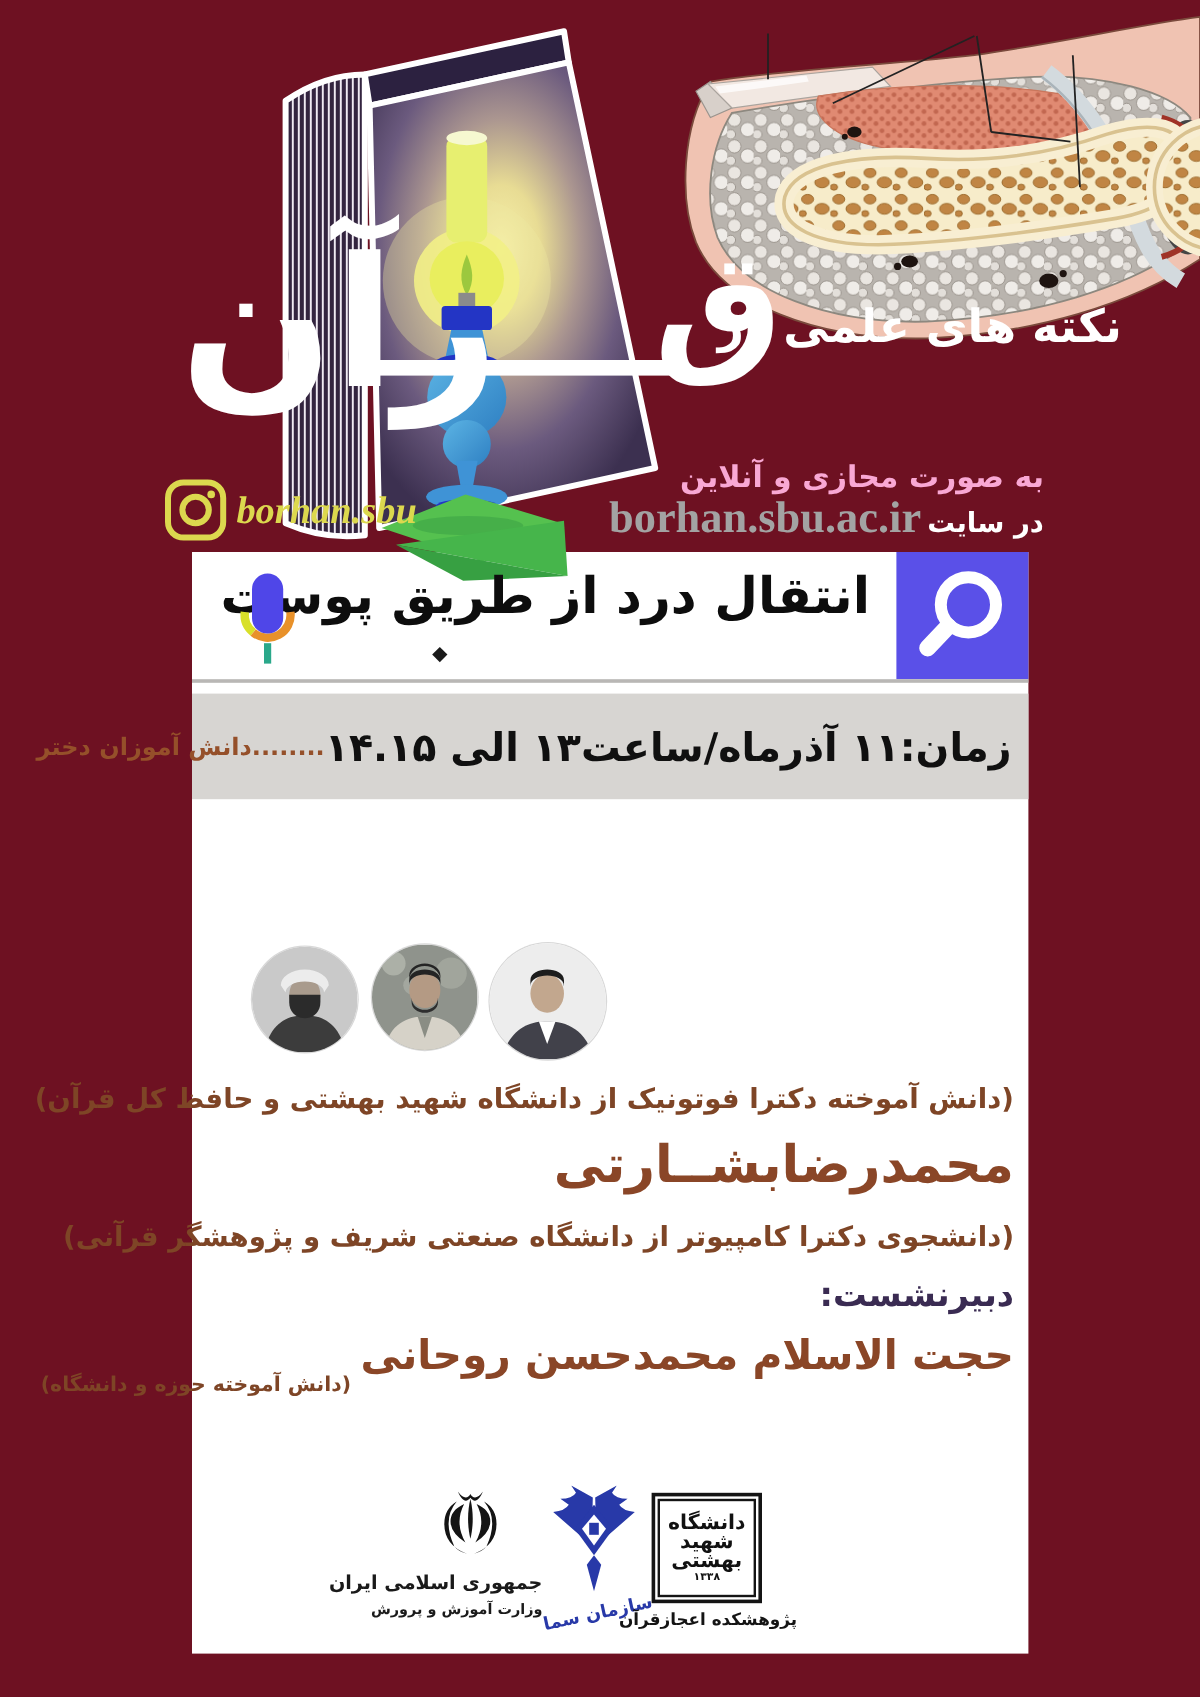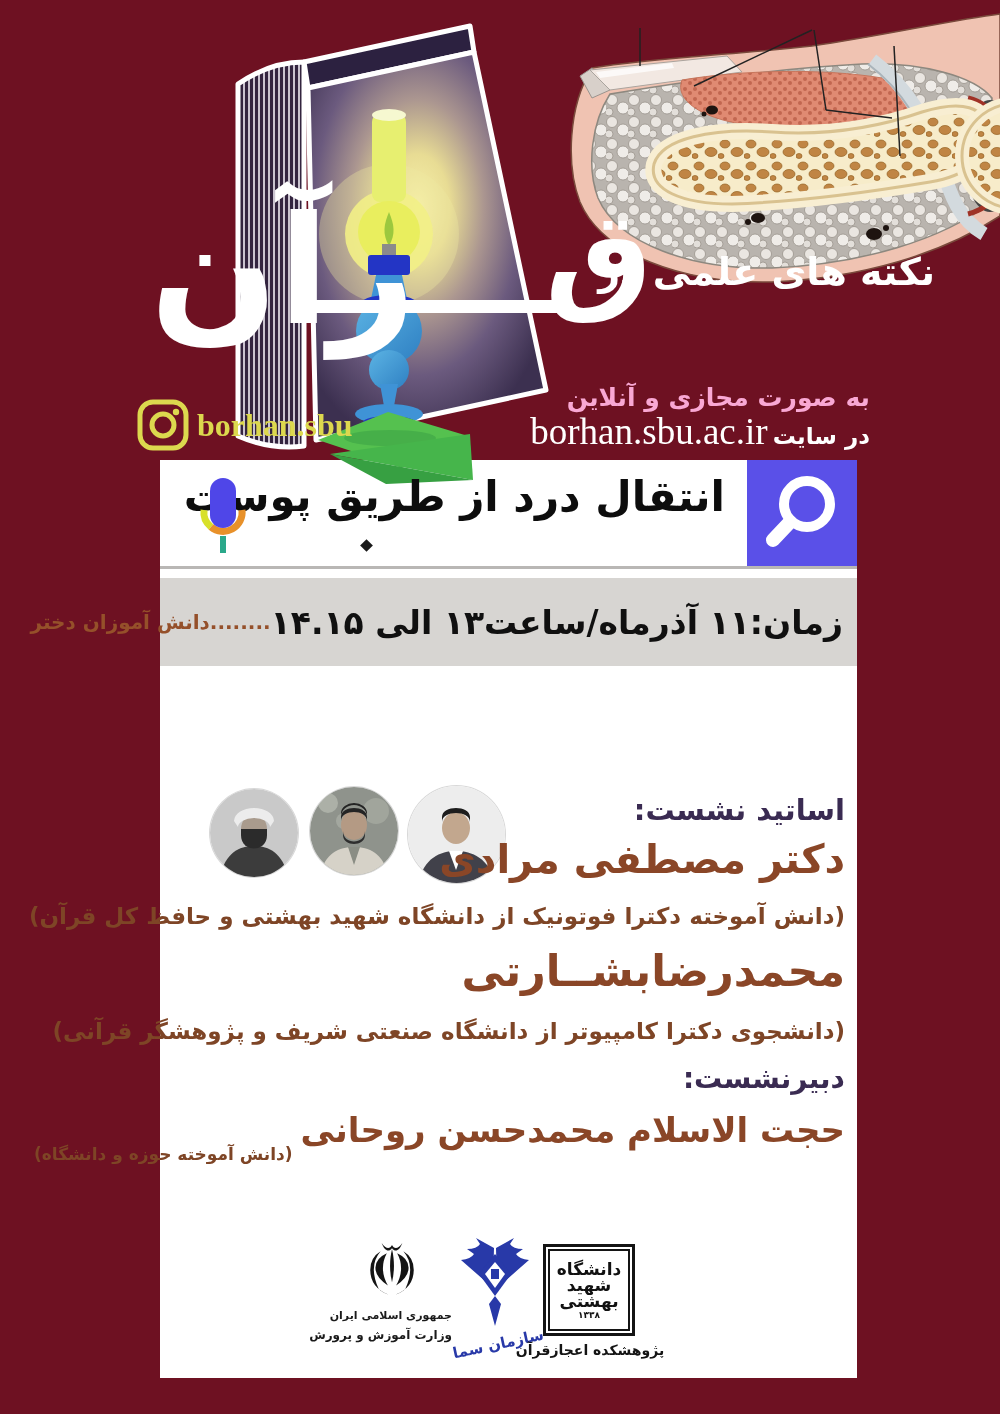--- a/index.html
+++ b/index.html
@@ -10,23 +10,23 @@
   
   #title-prefix{left:600px;top:250px;width:335px;font-size:38px;font-weight:bold;
                 text-align:right;color:#fff;z-index:5;white-space:nowrap;}
   #title-qaf{left:545px;top:196px;font-size:120px;font-weight:bold;color:#fff;z-index:5;line-height:1;}
   #kashida{left:296px;top:300px;width:270px;height:13px;background:#fff;z-index:5;}
   #title-raan{left:150px;top:196px;font-size:150px;font-weight:bold;color:#fff;z-index:5;line-height:1;}
   #online-note{left:560px;top:383px;width:310px;font-size:25px;font-weight:bold;
                text-align:right;color:#f9a8d4;z-index:5;white-space:nowrap;}
   #site-row{left:400px;top:410px;width:470px;text-align:right;z-index:5;white-space:nowrap;}
   #site-row .lbl{color:#fff;font-size:23px;font-weight:bold;}
-  #site-row .url{color:#ffffff;font-size:37px;font-weight:normal;font-family:"Liberation Serif",serif;margin-left:20px;}
+  #site-row .url{color:#a3a3a3;font-size:37px;font-weight:bold;font-family:"Liberation Serif",serif;margin-left:20px;}
   #insta{left:136px;top:398px;display:flex;align-items:center;gap:7px;z-index:5;}
-  #insta .handle{color:#dcd84e;font-size:32px;font-weight:bold;font-family:"Liberation Serif",serif;}
+  #insta .handle{color:#dcd84e;font-size:32px;font-weight:bold;font-family:"Liberation Serif",serif;font-style:italic;}
   
   #finger{left:562px;top:6px;z-index:1;}
   #book{left:230px;top:18px;z-index:3;}
   
   #card{left:160px;top:460px;width:697px;height:918px;background:#ffffff;z-index:2;}
   #query{left:255px;top:472px;width:470px;font-size:42px;font-weight:800;color:#0d0d0d;
          text-align:right;z-index:4;white-space:nowrap;}
   #mic{left:196px;top:472px;z-index:4;}
   #search-btn{left:747px;top:460px;width:110px;height:106px;background:#5a50e8;z-index:4;
               display:flex;align-items:center;justify-content:center;}
@@ -46,21 +46,21 @@
   #desc1{left:180px;top:903px;width:665px;font-size:23px;}
   #name2{left:420px;top:946px;width:425px;font-size:43px;}
   #desc2{left:180px;top:1018px;width:665px;font-size:23px;}
   #sec-label{left:545px;top:1062px;width:300px;font-size:28px;font-weight:800;color:#3a2b52;text-align:right;z-index:4;}
   #sec-row{left:170px;top:1096px;width:675px;display:flex;direction:rtl;align-items:center;gap:8px;
            justify-content:flex-start;z-index:4;}
   #sec-row .name{font-size:34px;}
   #sec-row .desc{font-size:17px;margin-top:48px;}
   
   #ministry{left:332px;top:1243px;width:120px;text-align:center;z-index:4;color:#1a1a1a;}
-  #ministry .l1{font-size:11px;font-weight:bold;margin-top:4px;white-space:nowrap;padding-left:12px;}
+  #ministry .l1{font-size:16px;font-weight:bold;margin-top:4px;white-space:nowrap;padding-left:12px;}
   #ministry .l2{font-size:12px;font-weight:bold;margin-top:6px;white-space:nowrap;}
   #sama{left:452px;top:1238px;width:85px;text-align:center;z-index:4;}
   #sama .txt{display:inline-block;transform:rotate(-12deg);color:#2839a8;font-size:15px;
              font-weight:800;margin-top:-16px;white-space:nowrap;}
   #sbu{left:543px;top:1244px;width:92px;height:92px;border:3px solid #141414;box-sizing:border-box;
        background:#fff;z-index:4;display:flex;align-items:center;justify-content:center;}
   #sbu .inner{border:2px solid #141414;width:78px;height:78px;display:flex;flex-direction:column;
               align-items:center;justify-content:center;line-height:0.95;}
   #sbu .ln{font-size:17px;font-weight:800;color:#111;}
   #sbu .yr{font-size:9px;font-weight:bold;color:#111;margin-top:2px;}
@@ -254,22 +254,20 @@
   <div class="abs avatar" style="left:408px;top:786px;width:97px;height:97px;">
     <svg width="97" height="97" viewBox="0 0 97 97">
       <rect width="97" height="97" fill="#ededed"></rect>
       <path d="M 10,97 C 16,72 32,65 48,65 C 64,65 81,72 87,97 Z" fill="#41414a"></path>
       <path d="M 41,65 L 55,65 L 48,84 Z" fill="#ffffff"></path>
       <ellipse cx="48" cy="42" rx="14" ry="16" fill="#c2a78e"></ellipse>
       <path d="M 34,36 C 34,24 62,24 62,36 L 62,31 C 62,19 34,19 34,31 Z" fill="#1d1d1d"></path>
     </svg>
   </div>
 
-  <div class="abs rtl" id="speakers-label">اساتید نشست:</div>
-  <div class="abs rtl name" id="name1">دکتر مصطفی مرادی</div>
   <div class="abs rtl desc" id="desc1">(دانش آموخته دکترا فوتونیک از دانشگاه شهید بهشتی و حافظ کل قرآن)</div>
   <div class="abs rtl name" id="name2">محمدرضابشــارتی</div>
   <div class="abs rtl desc" id="desc2">(دانشجوی دکترا کامپیوتر از دانشگاه صنعتی شریف و پژوهشگر قرآنی)</div>
   <div class="abs rtl" id="sec-label">دبیرنشست:</div>
   <div class="abs" id="sec-row">
     <span class="name">حجت الاسلام محمدحسن روحانی</span>
     <span class="desc">(دانش آموخته حوزه و دانشگاه)</span>
   </div>
 
   <div class="abs" id="ministry">

